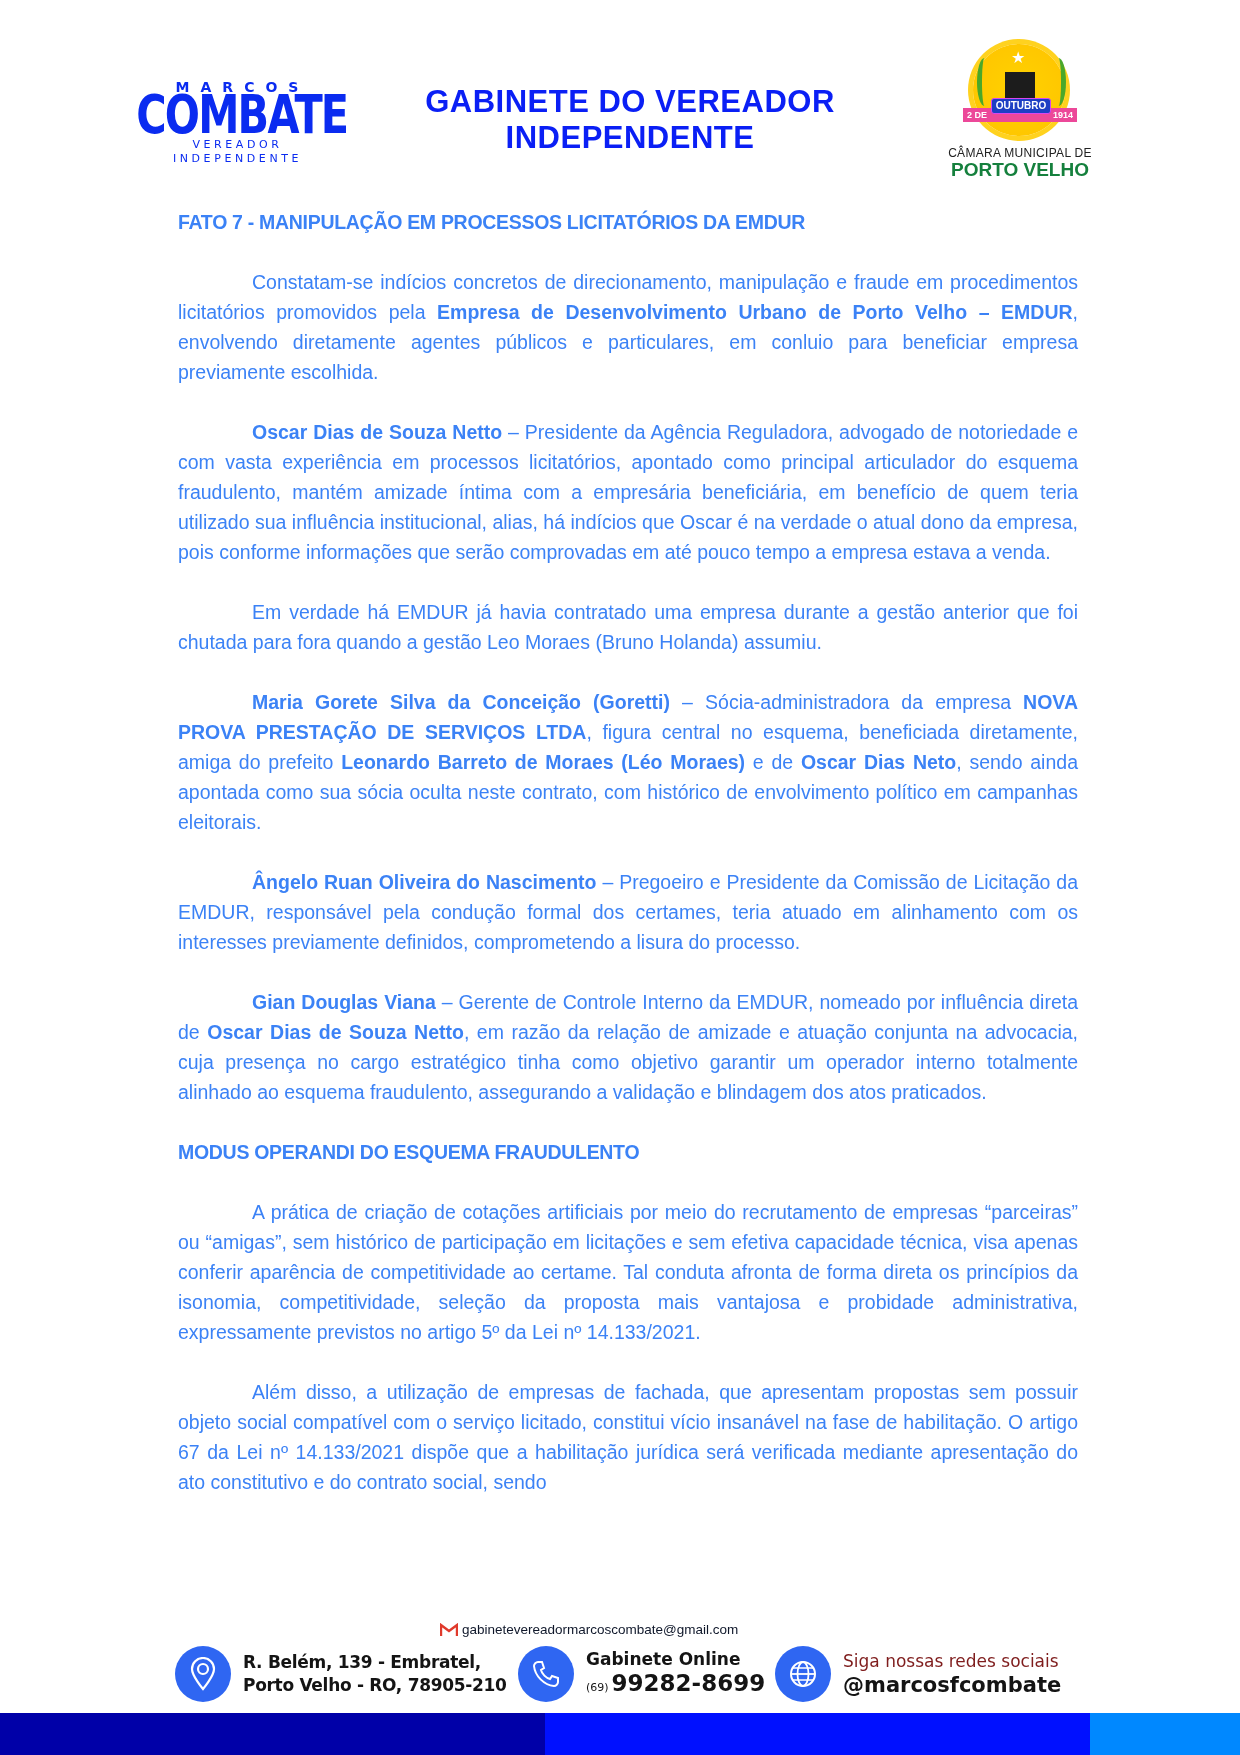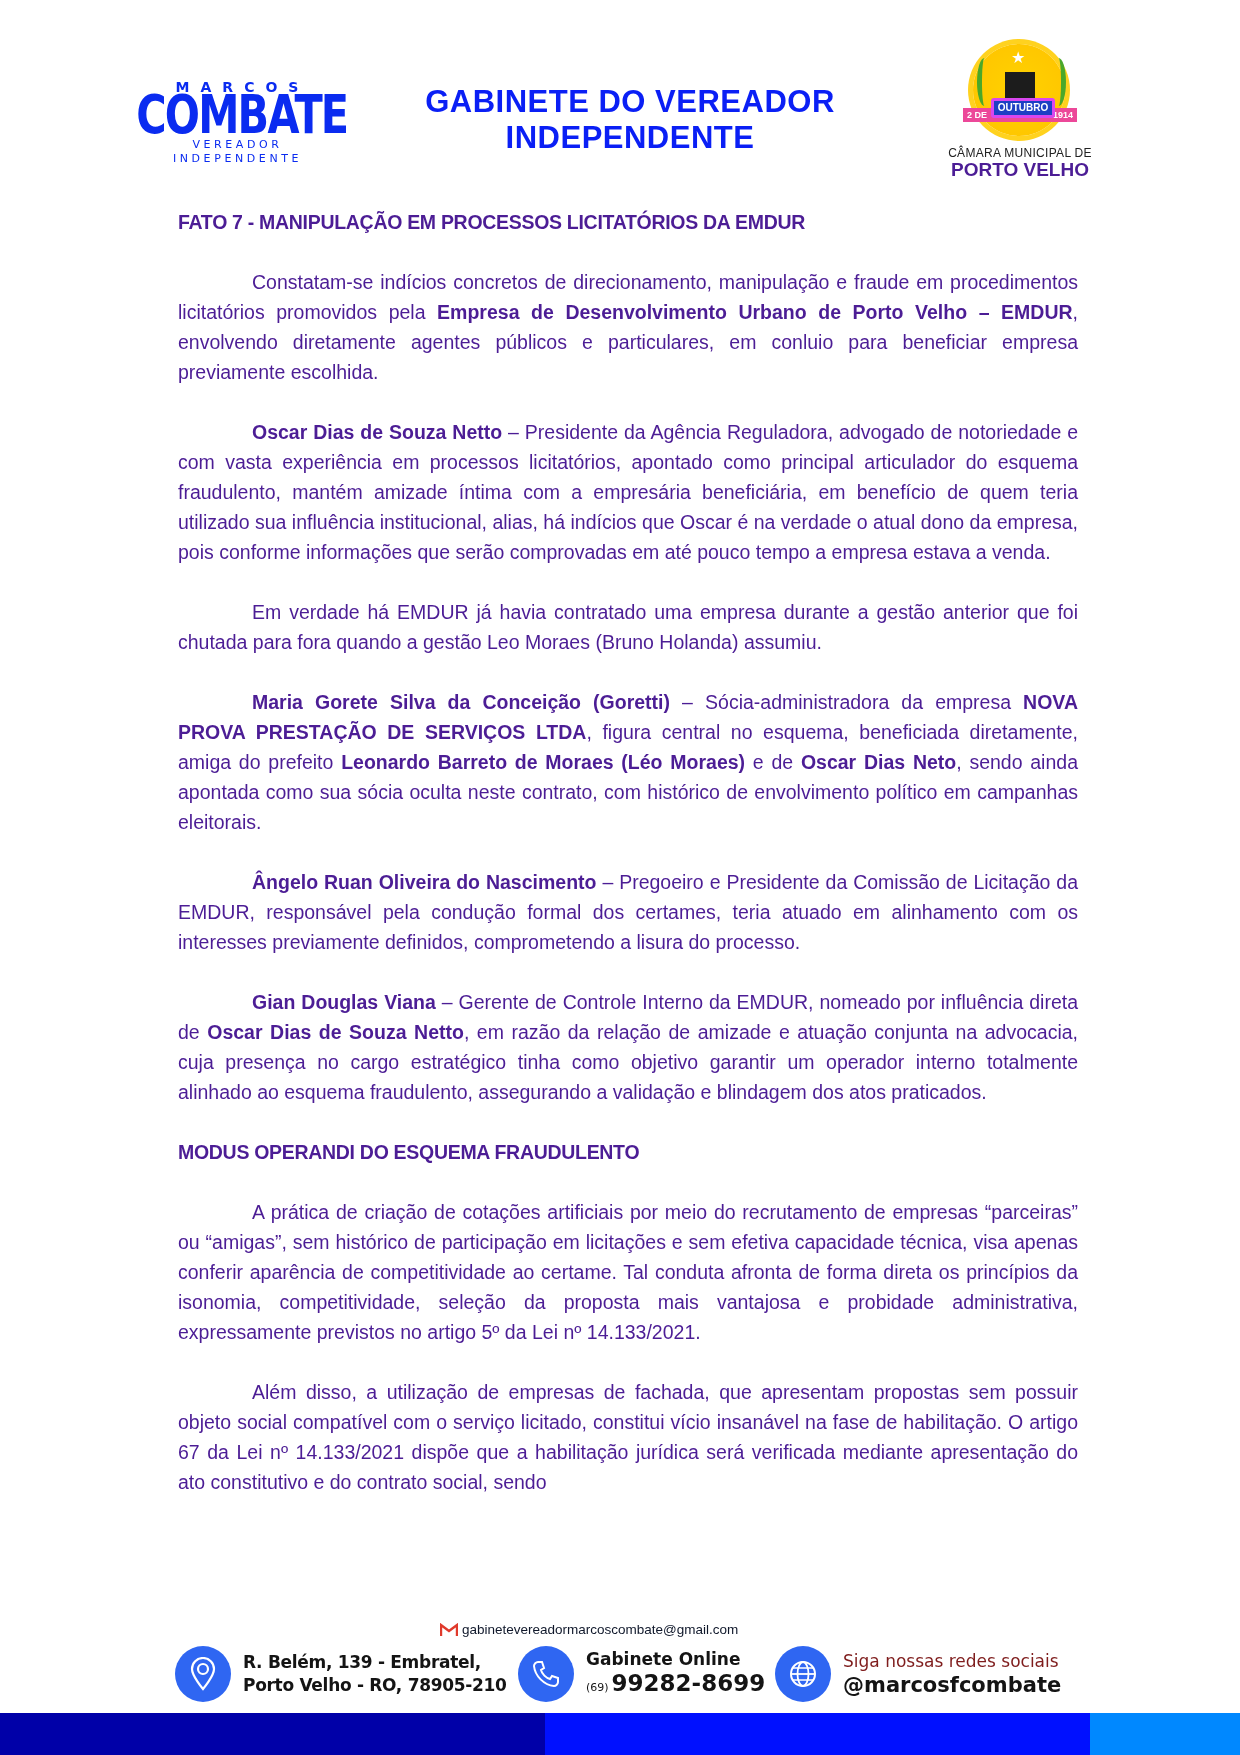--- a/index.html
+++ b/index.html
@@ -13,28 +13,28 @@
   .logo-left .sub { font-family: "DejaVu Sans", sans-serif; font-size: 11px; letter-spacing: 3.6px; line-height: 14px; margin-top: 2px; }
 
   .title-center { position: absolute; left: 380px; top: 84px; width: 500px; text-align: center; color: #0a1ff5; font-family: "Liberation Sans", sans-serif; font-weight: bold; font-size: 31px; line-height: 36px; letter-spacing: 0.5px; }
 
   .logo-right { position: absolute; left: 930px; top: 40px; width: 180px; text-align: center; }
   .seal { position: relative; width: 130px; height: 100px; margin: 0 auto; }
   .seal .sun { position: absolute; left: 18px; top: 4px; width: 92px; height: 92px; border-radius: 50%; background: radial-gradient(circle, #ffd200 0%, #ffc700 70%, #f4b400 100%); box-shadow: 0 0 0 5px #ffd21f; }
   .seal .tower { position: absolute; left: 50px; top: 32px; width: 30px; height: 30px; background: #1c1c1c; }
   .seal .star { position: absolute; left: 56px; top: 10px; font-size: 16px; color: #fff; line-height: 16px; }
   .seal .ribbon { position: absolute; left: 8px; top: 68px; width: 114px; height: 14px; background: #ec4899; color: #fff; font-size: 9px; font-weight: bold; line-height: 14px; display: flex; justify-content: space-between; padding: 0 4px; box-sizing: border-box; }
-  .seal .ribbon-mid { position: absolute; left: 36px; top: 58px; width: 58px; height: 14px; background: #1d3fc4; color: #fff; font-size: 10px; font-weight: bold; line-height: 14px; border: 3px solid #d946ef; border-radius: 3px; }
+  .seal .ribbon-mid { position: absolute; left: 36px; top: 58px; width: 58px; height: 14px; background: #1d3fc4; color: #fff; font-size: 10px; font-weight: bold; line-height: 14px; border: 1px solid #d946ef; border-radius: 3px; }
   .seal .leaf-l { position: absolute; left: 22px; top: 18px; width: 10px; height: 48px; border-left: 5px solid #4aa82a; border-radius: 50%; }
   .seal .leaf-r { position: absolute; left: 96px; top: 18px; width: 10px; height: 48px; border-right: 5px solid #4aa82a; border-radius: 50%; }
   .logo-right .cam1 { font-family: "Liberation Sans", sans-serif; font-size: 12px; color: #222; line-height: 14px; margin-top: 6px; letter-spacing: 0.3px; }
-  .logo-right .cam2 { font-family: "Liberation Sans", sans-serif; font-weight: bold; font-size: 19px; color: #4c1d95; line-height: 20px; letter-spacing: 0px; }
+  .logo-right .cam2 { font-family: "Liberation Sans", sans-serif; font-weight: bold; font-size: 19px; color: #15803d; line-height: 20px; letter-spacing: 0px; }
 
   
-  .content { position: absolute; left: 178px; top: 207px; width: 900px; font-family: "Liberation Sans", sans-serif; font-size: 19.5px; line-height: 30px; text-align: justify; color: #4c1d95; }
+  .content { position: absolute; left: 178px; top: 207px; width: 900px; font-family: "Liberation Sans", sans-serif; font-size: 19.5px; line-height: 30px; text-align: justify; color: #3b82f6; }
   .content h2 { font-size: 19.5px; font-weight: bold; margin: 0; line-height: 30px; letter-spacing: -0.3px; }
   .content p { margin: 0; text-indent: 74px; }
   .gap { height: 30px; }
   .content b { font-weight: bold; }
 
   
   .email-line { position: absolute; left: 440px; top: 1622px; font-family: "Liberation Sans", sans-serif; font-size: 13.5px; color: #0f172a; display: flex; align-items: center; gap: 4px; }
   .gmail-icon { width: 18px; height: 14px; display: inline-block; }
 
   .footer { position: absolute; left: 0; top: 1646px; width: 1240px; height: 62px; padding-left: 32px; }

